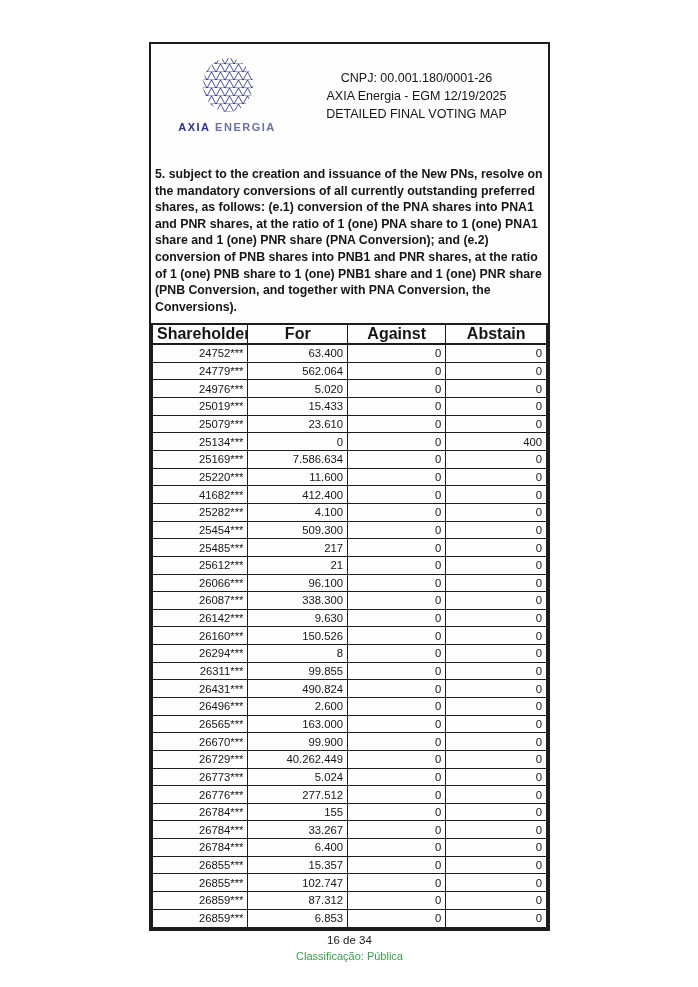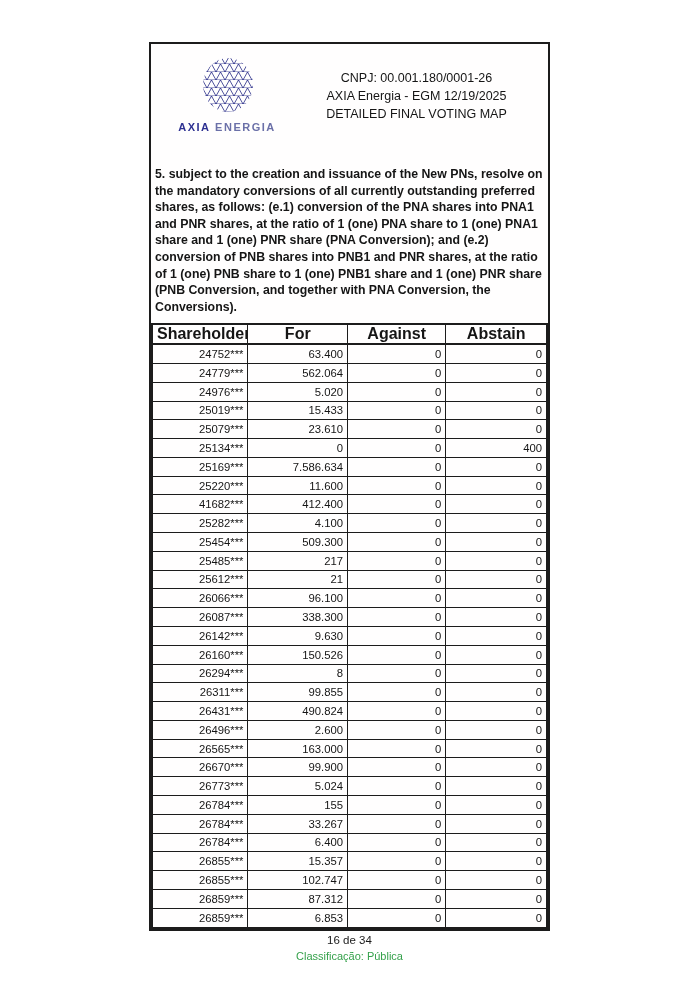--- a/index.html
+++ b/index.html
@@ -285,22 +285,34 @@
     <td>0</td>
     <td>0</td>
   </tr>
           <tr>
     <td class="shareholder">26670***</td>
     <td>99.900</td>
     <td>0</td>
     <td>0</td>
   </tr>
           <tr>
+    <td class="shareholder">26729***</td>
+    <td>40.262.449</td>
+    <td>0</td>
+    <td>0</td>
+  </tr>
+          <tr>
     <td class="shareholder">26773***</td>
     <td>5.024</td>
+    <td>0</td>
+    <td>0</td>
+  </tr>
+          <tr>
+    <td class="shareholder">26776***</td>
+    <td>277.512</td>
     <td>0</td>
     <td>0</td>
   </tr>
           <tr>
     <td class="shareholder">26784***</td>
     <td>155</td>
     <td>0</td>
     <td>0</td>
   </tr>
           <tr>

